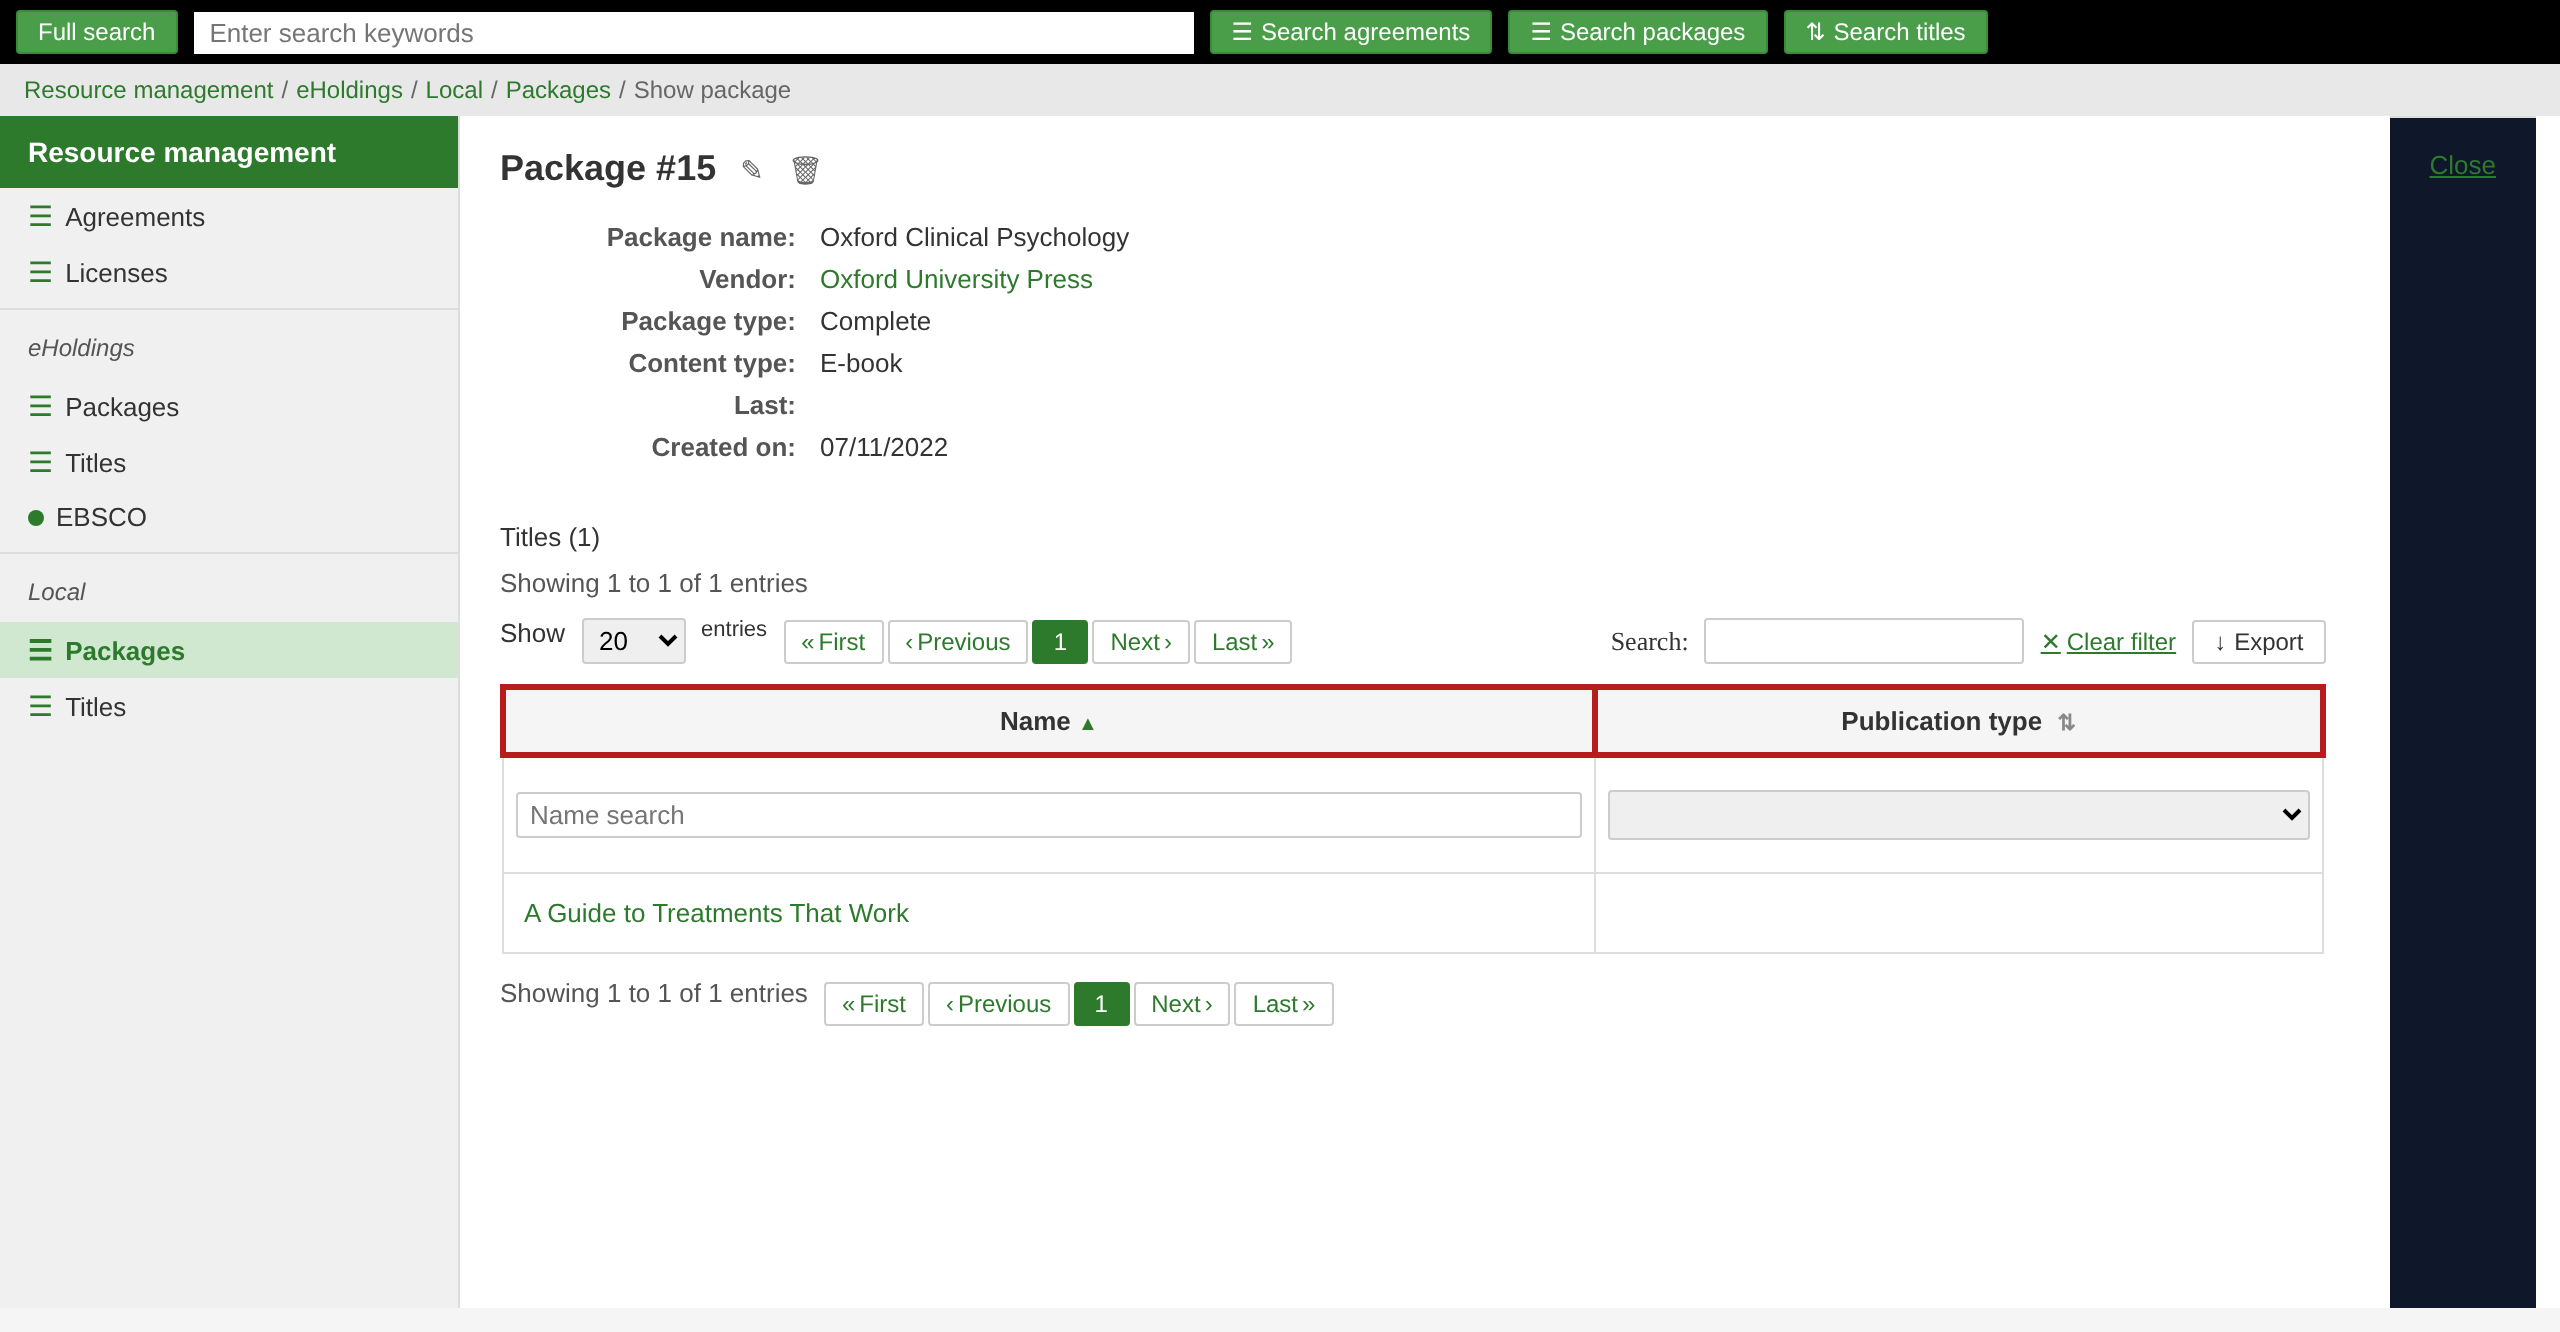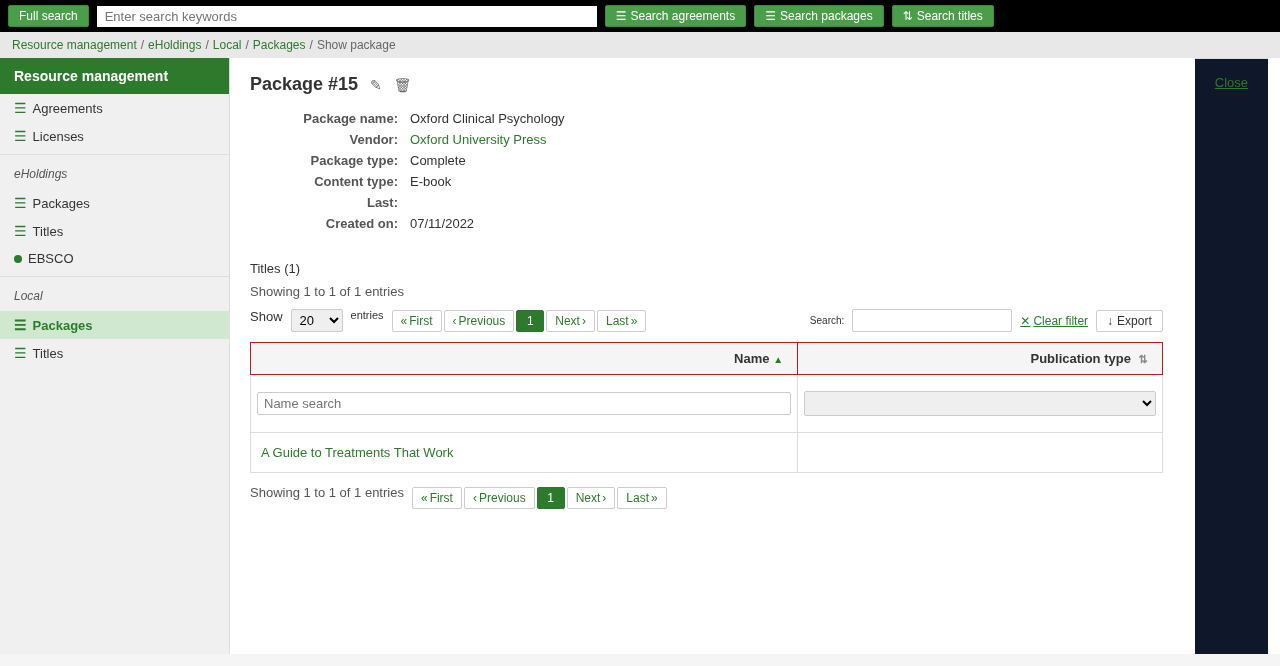--- a/index.html
+++ b/index.html
@@ -193,21 +193,21 @@
       text-align: center;
     }
 
     
     .search-area {
       display: flex;
       align-items: center;
       gap: 8px;
       margin-left: auto;
     }
-    .search-label { font-size: 10px; }
+    .search-label { font-size: 13px; font-family: Liberation Serif, serif; }
     .search-input {
       border: 1px solid #ccc;
       padding: 3px 6px;
       font-size: 13px;
       width: 160px;
       border-radius: 2px;
     }
     .clear-filter-btn {
       background: none;
       border: none;
@@ -234,23 +234,23 @@
 
     
     .data-table {
       width: 100%;
       border-collapse: collapse;
       margin-bottom: 12px;
       border: 1px solid #ddd;
     }
     .data-table th {
       background: #f5f5f5;
-      border: 1px solid #b91c1c;
+      border: 3px solid #b91c1c;
       padding: 8px 14px;
-      text-align: right;
+      text-align: center;
       font-size: 13px;
       font-weight: bold;
     }
     .data-table th.sortable {
       cursor: pointer;
     }
     .data-table th.sorted-asc::after {
       content: " ▲";
       font-size: 10px;
       color: #2d7a2d;

